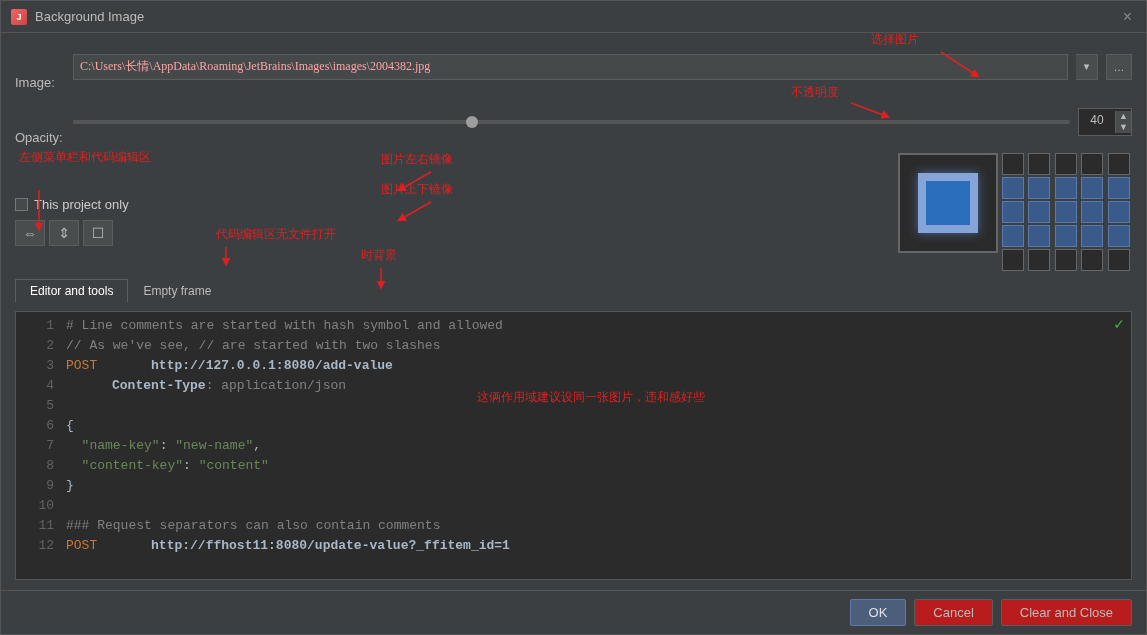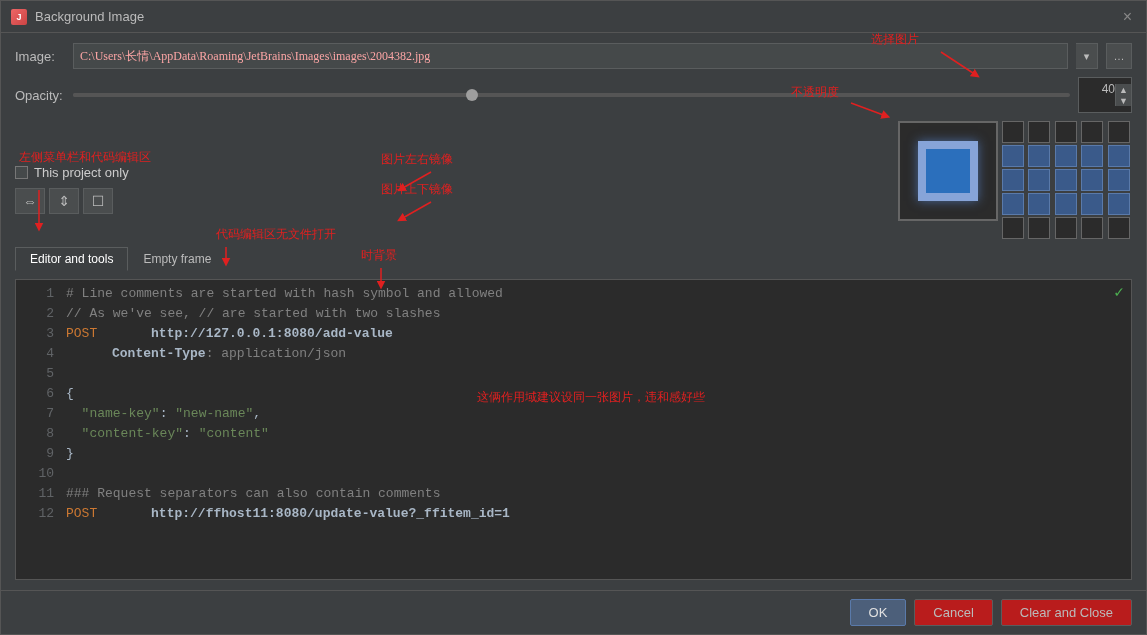--- a/index.html
+++ b/index.html
@@ -71,20 +71,21 @@
     .row-image {
       display: flex;
       align-items: center;
       gap: 8px;
     }
     .label {
       color: #bbb;
       font-size: 13px;
       white-space: nowrap;
       min-width: 50px;
+      margin-top: 32px;
     }
     .image-path-input {
       flex: 1;
       background: #45494a;
       border: 1px solid #5a5d5e;
       color: #b8c4cc;
       padding: 3px 6px;
       font-size: 12px;
       height: 26px;
       outline: none;
@@ -144,24 +145,24 @@
       left: calc(40% - 6px);
     }
     .opacity-value-box {
       display: flex;
       align-items: center;
       border: 1px solid #5a5d5e;
       background: #2b2b2b;
     }
     .opacity-value {
       width: 36px;
-      height: 34px;
+      height: 26px;
       background: #2b2b2b;
       color: #bbb;
-      text-align: right;
+      text-align: center;
       font-size: 12px;
       line-height: 22px;
     }
     .spinner-btns {
       display: flex;
       flex-direction: column;
     }
     .spinner-btn {
       width: 16px;
       height: 11px;

